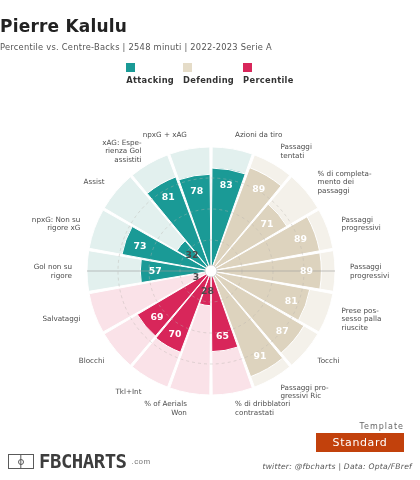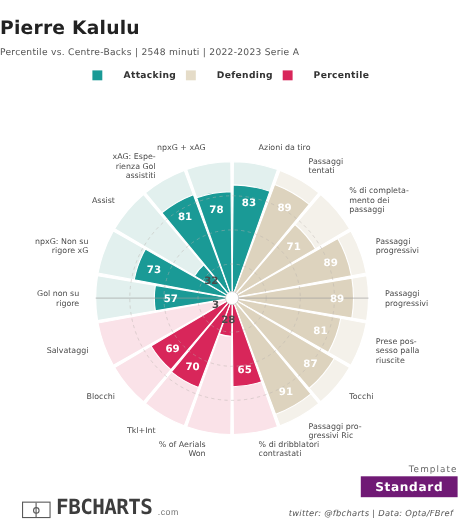--- a/index.html
+++ b/index.html
@@ -18,35 +18,35 @@
     letter-spacing:.2px;
   }
   .subtitle{
     position:absolute;top:42px;left:0;width:420px;
     font-size:8.3px;color:#555;letter-spacing:.25px;
   }
   .legend{
     position:absolute;top:63px;left:0;width:420px;
     display:flex;justify-content:center;align-items:center;gap:9px;
   }
-  .legend-item{display:flex;align-items:center;gap:19px;}
+  .legend-item{display:flex;gap:3px;flex-direction:column;}
   .legend-swatch{width:9px;height:9px;display:block;}
   .legend-label{font-size:8.3px;font-weight:bold;color:#333;letter-spacing:.3px;}
 
   .chart-wrap{position:absolute;left:0;top:86px;width:420px;height:330px;}
   svg{display:block;}
 
   .wedge-value{font-size:9.3px;font-weight:bold;}
   .wedge-value.on-dark{fill:#ffffff;}
   .wedge-value.on-light{fill:#4a4a4a;}
   .cat-label{font-size:7.2px;fill:#4c4c4c;}
 
   .footer-logo{
-    position:absolute;left:20px;bottom:9px;
-    display:flex;align-items:flex-end;gap:5px;
+    position:absolute;left:8px;bottom:9px;
+    display:flex;align-items:center;gap:5px;
   }
   .pitch-icon{
     width:26px;height:15px;border:1.6px solid #5a5a5a;
     position:relative;box-sizing:border-box;
   }
   .pitch-icon:before{
     content:"";position:absolute;left:50%;top:0;bottom:0;
     width:1.4px;background:#5a5a5a;transform:translateX(-50%);
   }
   .pitch-icon:after{
@@ -58,24 +58,24 @@
     font-family:"DejaVu Sans Mono", monospace;
     font-size:19px;font-weight:bold;color:#3d3d3d;
     letter-spacing:-0.5px;line-height:1;
   }
   .logo-dotcom{
     font-family:Liberation Sans, sans-serif;
     font-size:8px;color:#777;letter-spacing:.4px;
     padding-bottom:1px;
   }
 
-  .template-box{position:absolute;right:4px;bottom:28px;width:88px;text-align:right;}
+  .template-box{position:absolute;right:16px;bottom:28px;width:88px;text-align:right;}
   .template-label{font-size:8px;color:#666;letter-spacing:1px;margin-bottom:2px;}
   .template-value{
-    background:#701a75;color:#fff;font-size:11px;font-weight:bold;
+    background:#c2410c;color:#fff;font-size:11px;font-weight:normal;
     letter-spacing:.6px;padding:3px 8px;text-align:center;
   }
   .credit{
     position:absolute;right:8px;bottom:9px;
     font-size:7.6px;color:#555;letter-spacing:.25px;font-style:italic;
   }
 </style>
 </head>
 <body>
 

